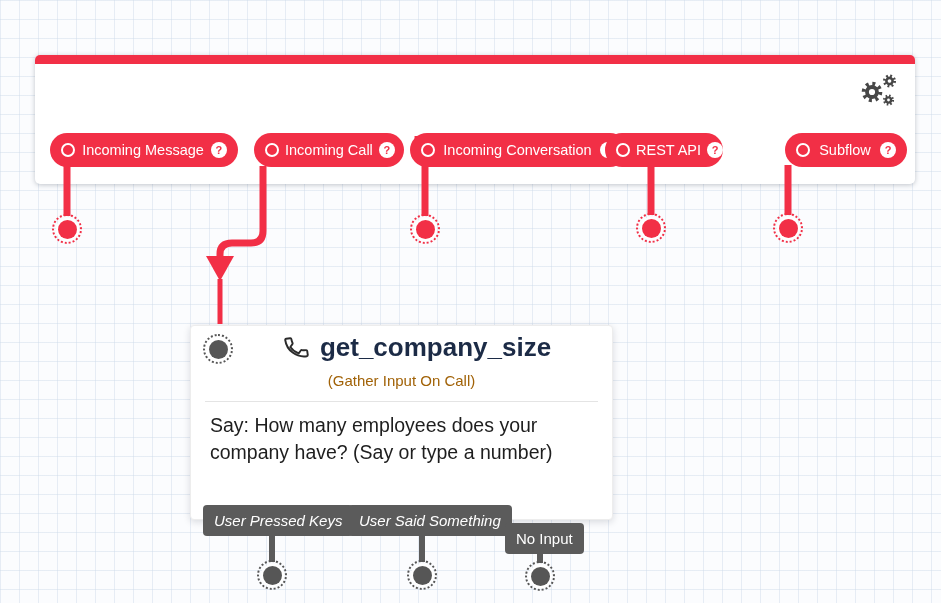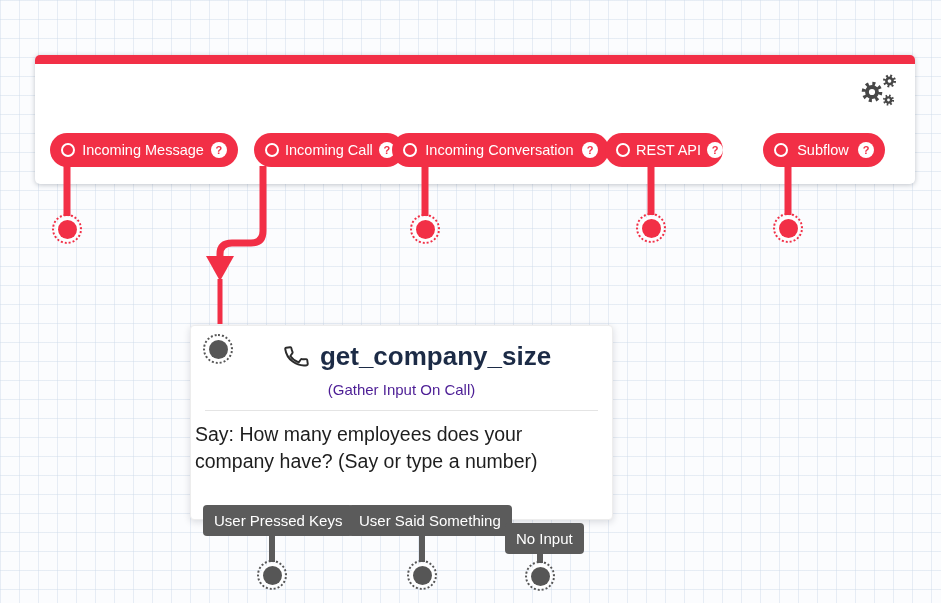--- a/index.html
+++ b/index.html
@@ -39,53 +39,53 @@
     padding:0 11px; cursor:pointer;
   }
   .pill-circle { width:14px; height:14px; border:2px solid #fff; border-radius:50%; flex:0 0 auto; }
   .pill-label { color:#fff; font-size:14.5px; white-space:nowrap; padding:0 6px; }
   .help-white {
     width:16px; height:16px; border-radius:50%; background:#fff; color:#F22F46;
     font-size:11px; font-weight:bold; display:flex; align-items:center; justify-content:center; flex:0 0 auto;
   }
   .pill-1 { left:15px;  width:188px; }
   .pill-2 { left:219px; width:150px; }
-  .pill-3 { left:357px; width:217px; }
+  .pill-3 { left:375px; width:217px; }
   .pill-4 { left:570px; width:118px; }
-  .pill-5 { left:728px; width:122px; }
+  .pill-5 { left:750px; width:122px; }
 
   
   .dot-wrap {
     position:absolute; width:30px; height:30px; border-radius:50%;
     display:flex; align-items:center; justify-content:center; z-index:4;
   }
   .dot-wrap.red  { border:2px dotted #F22F46; }
   .dot-wrap.gray { border:2px dotted #565656; }
   .dot-core { width:19px; height:19px; border-radius:50%; box-shadow:0 0 0 2px #fff; }
   .dot-wrap.red  .dot-core { background:#F22F46; }
   .dot-wrap.gray .dot-core { background:#565656; }
 
   
   .node-card {
     position:absolute; left:190px; top:325px; width:423px; height:195px;
     background:#fff; border:1px solid #ededed; border-radius:4px; z-index:2;
     box-shadow:0 2px 7px rgba(20,30,50,.15);
   }
-  .node-title-row { margin-top:15px; display:flex; justify-content:center; align-items:center; gap:10px; padding-left:31px; }
+  .node-title-row { margin-top:6px; display:flex; justify-content:center; align-items:center; gap:10px; padding-left:31px; }
   .node-title { color:#1C2B46; font-size:26px; font-weight:bold; white-space:nowrap; }
-  .node-subtitle { margin-top:9px; text-align:center; color:#4c1d95; font-size:15px; }
+  .node-subtitle { margin-top:9px; text-align:center; color:#a16207; font-size:15px; }
   .node-divider { margin:12px 14px 0 14px; border-top:1px solid #e4e4e4; }
-  .node-body { margin:10px 16px 0 4px; color:#1e1e1e; font-size:19.5px; line-height:1.38; }
+  .node-body { margin:10px 16px 0 19px; color:#1e1e1e; font-size:19.5px; line-height:1.38; }
 
   .transition-btn {
     position:absolute; top:505px; height:31px; line-height:31px; padding:0 11px;
     background:#5B5B5B; color:#fff; font-size:15px; border-radius:4px; z-index:3;
     white-space:nowrap; cursor:pointer;
   }
-  .tb-1 { left:203px; } .tb-2 { left:348px; } .tb-3 { left:505px;margin-top:18px; }
+  .tb-1 { left:203px;font-style:italic; } .tb-2 { left:348px;font-style:italic; } .tb-3 { left:505px;margin-top:18px; }
 </style>
 </head>
 <body>
 
 <div class="canvas">
 
   <svg class="wires">
 
     <rect x="63.5" y="166" width="7" height="50" fill="#F22F46"></rect>
     <rect x="421.5" y="166" width="7" height="50" fill="#F22F46"></rect>

